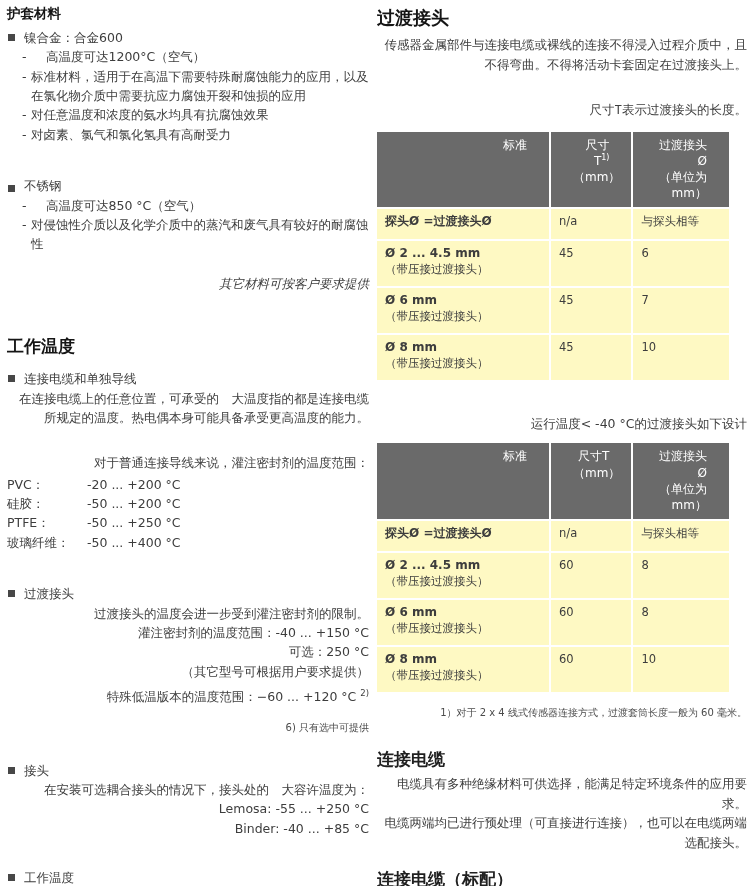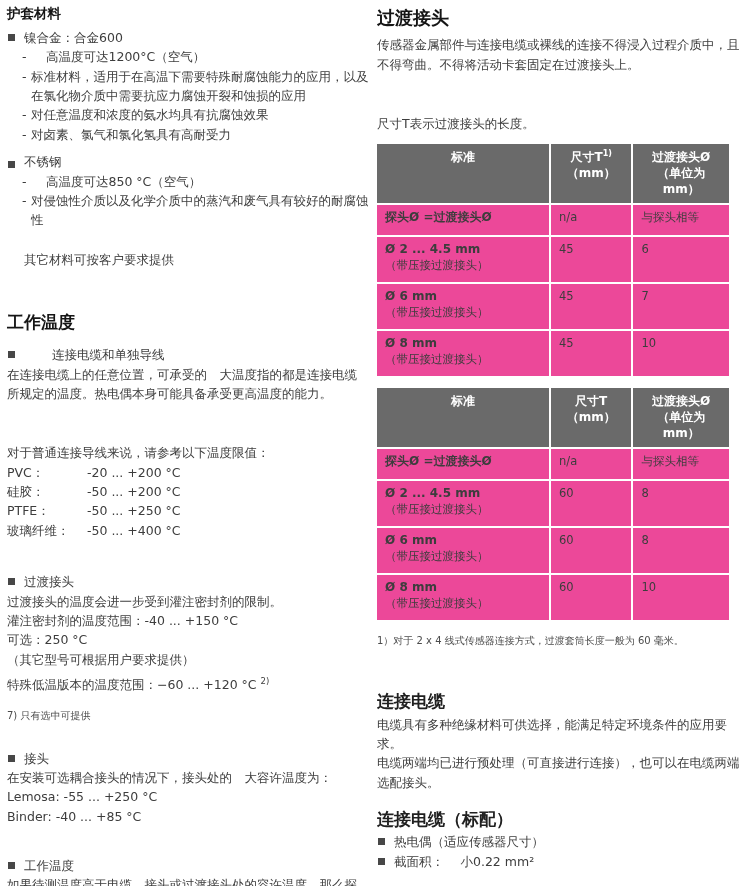--- a/index.html
+++ b/index.html
@@ -9,48 +9,48 @@
     color:#3d3d3d;font-size:12.5px;line-height:1.55;
   }
   .col{position:absolute;top:0;}
   .col-left{left:7px;width:362px;}
   .col-right{left:377px;width:370px;}
 
   .h-small{font-size:13.5px;font-weight:bold;color:#151515;margin-top:3px;}
   .h-big{font-size:17px;font-weight:bold;color:#151515;line-height:1.3;}
   .h-sub{font-size:17px;font-weight:bold;color:#202020;}
 
-  p{margin:0;}
+  p{margin:0;text-align:right;}
   .b-item{display:flex;align-items:flex-start;}
   .sq{flex:none;width:7px;height:7px;background:#474747;margin:6px 9px 0 1px;}
   .b-text{flex:1;}
   .dash{display:flex;padding-left:15px;}
   .d{flex:none;width:9px;}
   .d::before{content:"-";}
   .dash.wide .t{padding-left:15px;}
   .t{flex:1;}
-  .indent{padding-left:17px;}
+  .indent{padding-left:17px;font-style:italic;}
 
   .kv{display:flex;align-items:center;}
   .kv .k{flex:none;width:80px;}
 
   .fnote{font-size:10px;color:#4b4b4b;line-height:1.4;}
   sup{font-size:8.5px;}
 
   table.spec{border-collapse:separate;border-spacing:2px;margin-left:-2px;width:356px;table-layout:fixed;}
-  table.spec th{background:#6a6a6a;color:#ffffff;font-weight:bold;text-align:center;vertical-align:top;
-    padding:5px 8px 6px;font-size:12px;line-height:1.35;}
-  table.spec td{background:#ec4899;vertical-align:top;padding:5px 8px 9px;font-size:11.5px;line-height:1.32;}
+  table.spec th{background:#6a6a6a;color:#ffffff;font-weight:normal;text-align:right;vertical-align:top;
+    padding:5px 22px 6px;font-size:12px;line-height:1.35;}
+  table.spec td{background:#fef9c3;vertical-align:top;padding:5px 8px 9px;font-size:11.5px;line-height:1.32;}
   table.spec td .b1{font-weight:bold;font-size:12px;}
   .hsup{font-size:8px;}
 
   
   .mt4{margin-top:4px;}  .mt6{margin-top:6px;}  .mt8{margin-top:8px;}
-  .mt12{margin-top:12px;gap:28px;}.mt14{margin-top:14px;}.mt16{margin-top:8px;align-items:center;}
-  .mt20{margin-top:20px;}.mt26{margin-top:26px;}.mt28{margin-top:40px;}
+  .mt12{margin-top:12px;}.mt14{margin-top:14px;}.mt16{margin-top:32px;align-items:center;}
+  .mt20{margin-top:20px;}.mt26{margin-top:26px;}.mt28{margin-top:28px;font-family:Liberation Mono, monospace;}
   .mt30{margin-top:30px;}.mt32{margin-top:32px;}.mt42{margin-top:42px;}
 </style>
 </head>
 <body>
 
 <div class="col col-left">
 
   <div class="h-small">护套材料</div>
 
   <div class="b-item mt4">
@@ -90,21 +90,21 @@
   <p class="indent mt20">其它材料可按客户要求提供</p>
 
   <div class="h-big mt42">工作温度</div>
 
   <div class="b-item mt12">
     <span class="sq"></span>
     <span class="b-text">连接电缆和单独导线</span>
   </div>
   <p>在连接电缆上的任意位置，可承受的　大温度指的都是连接电缆所规定的温度。热电偶本身可能具备承受更高温度的能力。</p>
 
-  <p class="mt28">对于普通连接导线来说，请参考以下温度限值：</p>
+  <p class="mt28">对于普通连接导线来说，灌注密封剂的温度范围：</p>
   <div class="kv">
     <span class="k">PVC：</span>
     <span class="v">-20 ... +200 °C</span>
   </div>
   <div class="kv">
     <span class="k">硅胶：</span>
     <span class="v">-50 ... +200 °C</span>
   </div>
   <div class="kv">
     <span class="k">PTFE：</span>
@@ -118,21 +118,21 @@
   <div class="b-item mt32">
     <span class="sq"></span>
     <span class="b-text">过渡接头</span>
   </div>
   <p>过渡接头的温度会进一步受到灌注密封剂的限制。</p>
   <p>灌注密封剂的温度范围：-40 ... +150 °C</p>
   <p>可选：250 °C</p>
   <p>（其它型号可根据用户要求提供）</p>
   <p class="mt6"><span>特殊低温版本的温度范围：−60 ... +120 °C </span><sup>2)</sup></p>
 
-  <p class="fnote mt14">7) 只有选中可提供</p>
+  <p class="fnote mt14">6) 只有选中可提供</p>
 
   <div class="b-item mt26">
     <span class="sq"></span>
     <span class="b-text">接头</span>
   </div>
   <p>在安装可选耦合接头的情况下，接头处的　大容许温度为：</p>
   <p>Lemosa: -55 ... +250 °C</p>
   <p>Binder: -40 ... +85 °C</p>
 
   <div class="b-item mt30">
@@ -197,20 +197,21 @@
         <td>
             <div class="b1">Ø 8 mm</div>
             <div>（带压接过渡接头）</div>
           </td>
         <td>45</td>
         <td>10</td>
       </tr>
     </tbody>
   </table>
 
+  <p class="mt32">运行温度&lt; -40 °C的过渡接头如下设计</p>
 
   <table class="spec mt8">
     <colgroup>
         <col style="width:171px">
         <col style="width:80px">
         <col style="width:95px">
       </colgroup>
     <thead>
       <tr>
         <th>标准</th>

